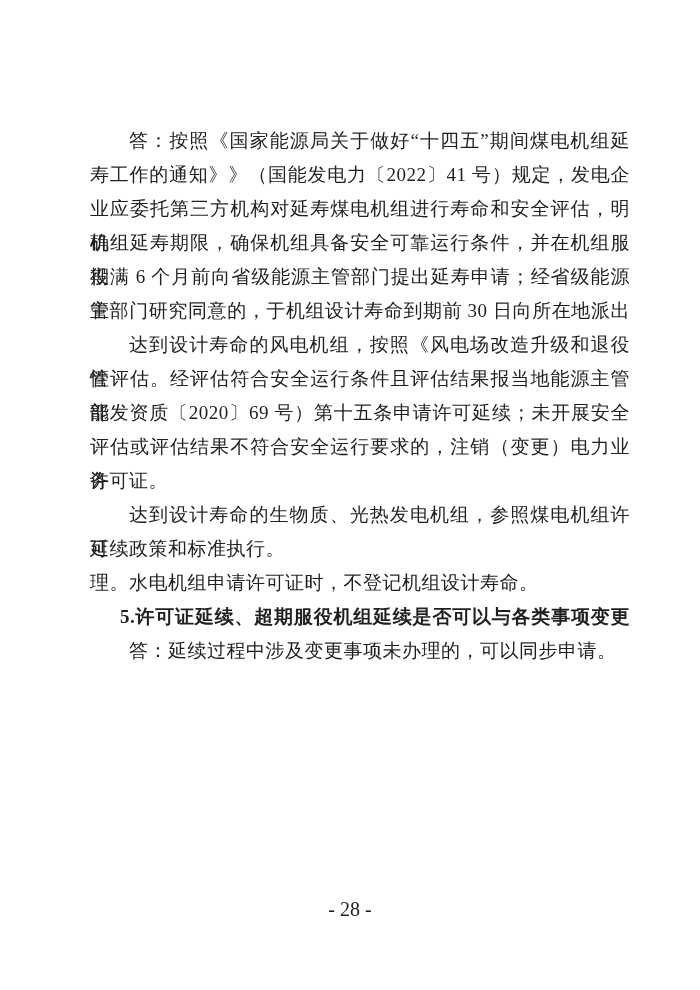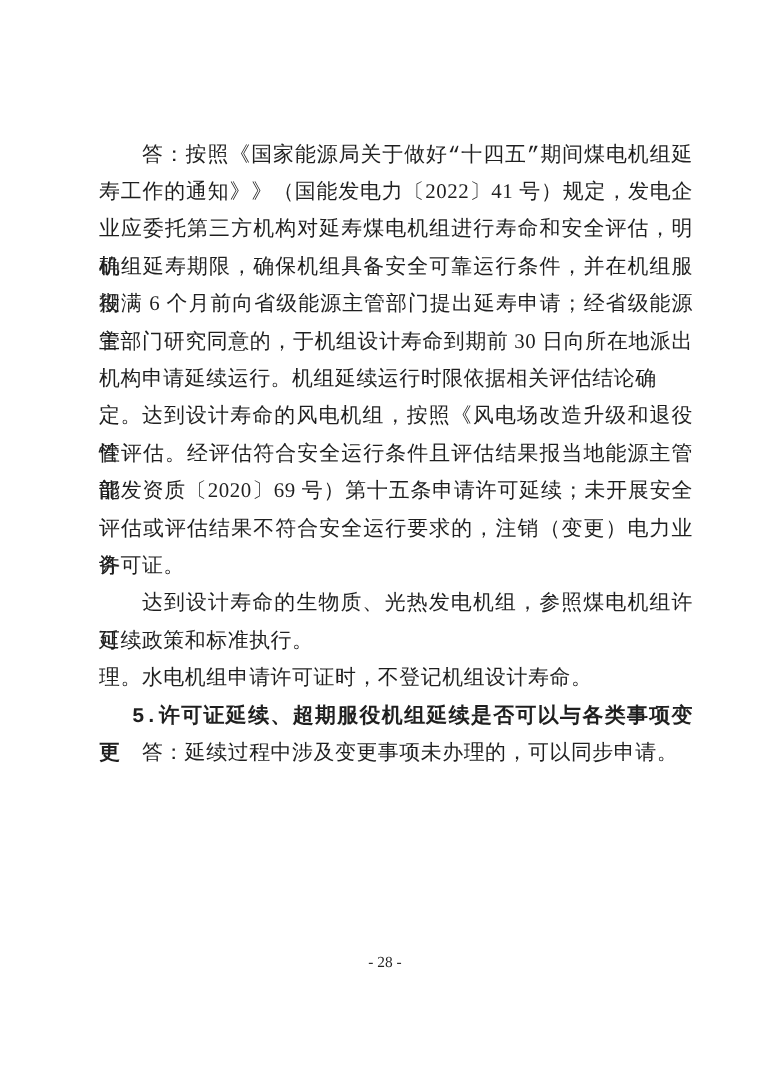--- a/index.html
+++ b/index.html
@@ -39,53 +39,51 @@
     text-justify: inter-character;
     letter-spacing: 0.5px;
     white-space: normal;
   }
   .line.last {
     text-align: left;
     text-align-last: left;
   }
   .line.indent {
     text-indent: 39px;
-    font-family: Liberation Mono, monospace;
   }
   .para.q .line {
     font-weight: 700;
   }
   .para.q .line.indent {
     text-indent: 30px;
   }
   .footer {
     position: absolute;
     left: 0;
-    top: 866px;
+    top: 899px;
     width: 700px;
     text-align: center;
-    font-size: 14px;
+    font-size: 20px;
     line-height: 20px;
     color: #1f1f1f;
   }
 </style>
 </head>
 <body>
 
 <div class="page">
   <div class="content">
 
     <div class="para">
       <div class="line indent">答：按照《国家能源局关于做好“十四五”期间煤电机组延</div>
       <div class="line">寿工作的通知》》（国能发电力〔2022〕41 号）规定，发电企</div>
       <div class="line">业应委托第三方机构对延寿煤电机组进行寿命和安全评估，明确</div>
       <div class="line">机组延寿期限，确保机组具备安全可靠运行条件，并在机组服役</div>
       <div class="line">期满 6 个月前向省级能源主管部门提出延寿申请；经省级能源主</div>
       <div class="line">管部门研究同意的，于机组设计寿命到期前 30 日向所在地派出</div>
-      <div class="line last">机构申请延续运行。机组延续运行时限依据相关评估结论确定。</div>
     </div>
 
     <div class="para">
       <div class="line indent">达到设计寿命的风电机组，按照《风电场改造升级和退役管</div>
       <div class="line">性评估。经评估符合安全运行条件且评估结果报当地能源主管部</div>
       <div class="line">能发资质〔2020〕69 号）第十五条申请许可延续；未开展安全</div>
       <div class="line">评估或评估结果不符合安全运行要求的，注销（变更）电力业务</div>
       <div class="line last">许可证。</div>
     </div>
 

